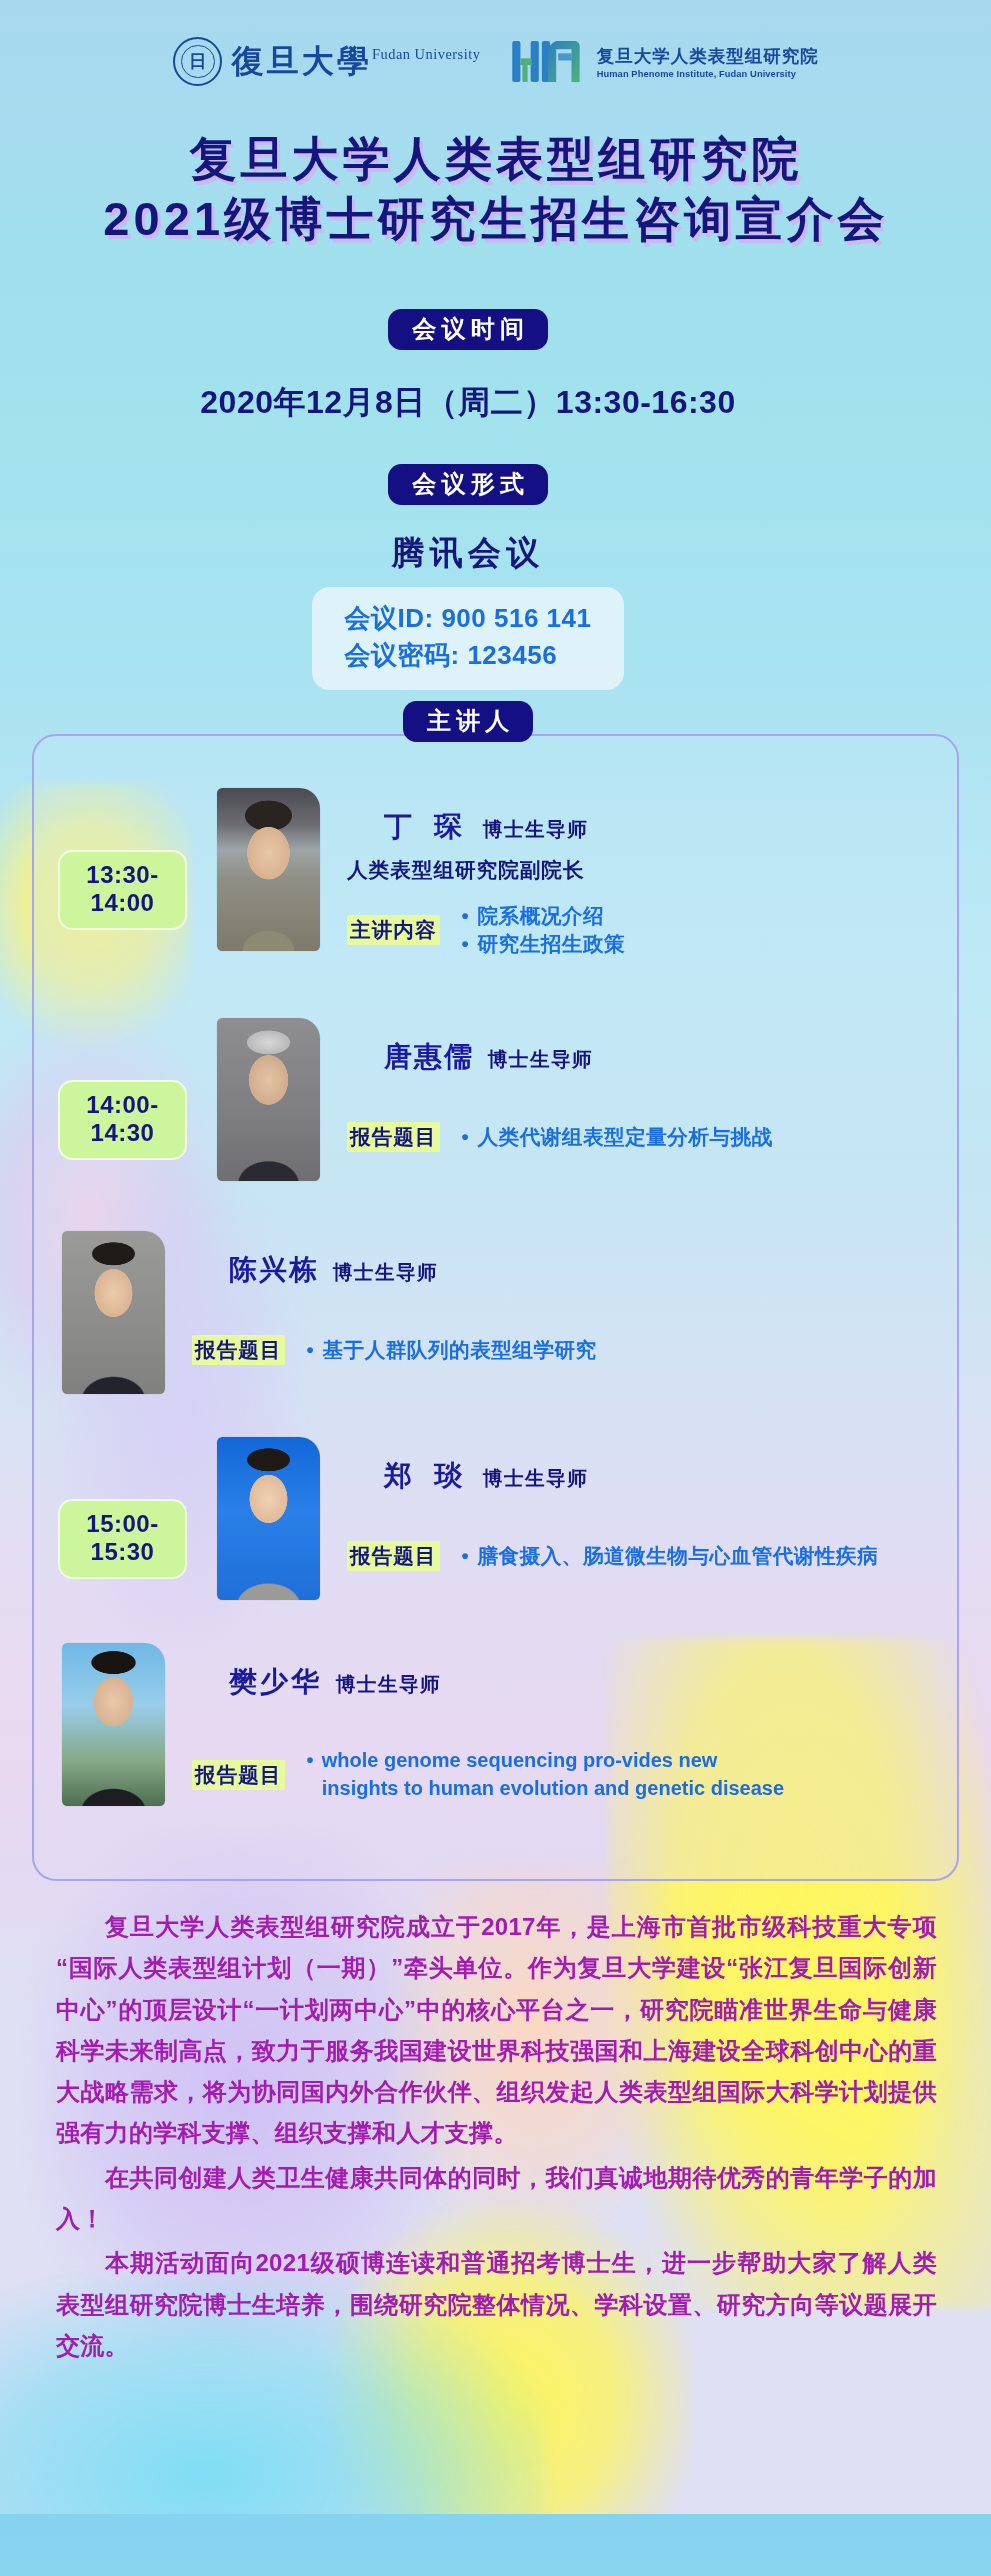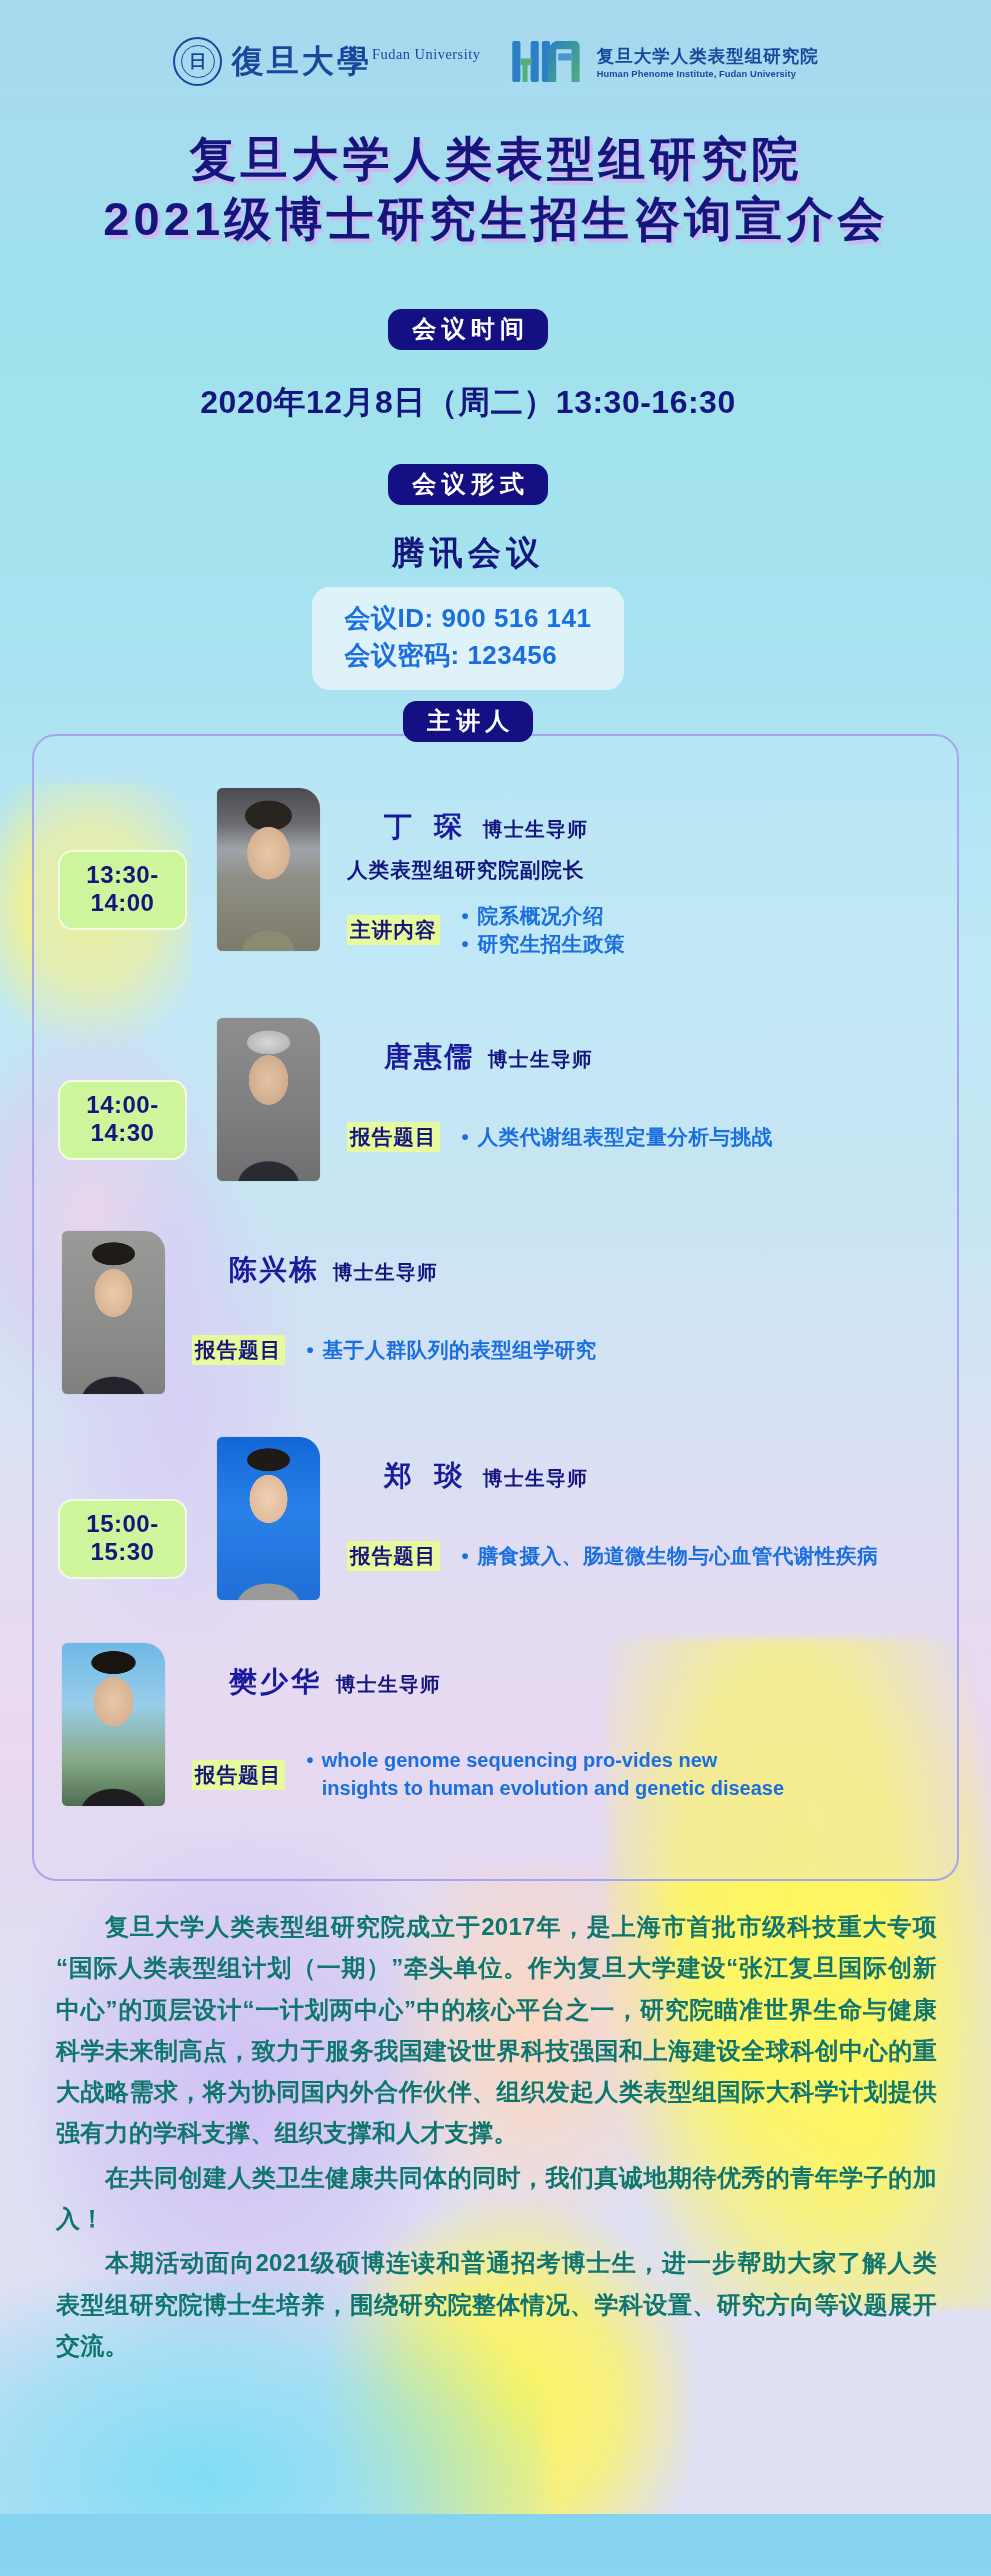--- a/index.html
+++ b/index.html
@@ -193,21 +193,21 @@
     display:flex; gap:8.2px;
   }
   .sp-topic-item .dot{ color:#1a6fe0; flex:none; }
   .sp-topic-item.en{ font-size:20px; letter-spacing:0; }
 
   
   .body-text{
     position:absolute; left:56px; top:1906px; width:881px;
   }
   .body-text p{
-    font-size:24px; font-weight:700; color:#0f766e; line-height:1.72;
+    font-size:24px; font-weight:700; color:#a21caf; line-height:1.72;
     text-align:justify; text-indent:49px; letter-spacing:0.3px;
     margin-bottom:3.1px;
   }
 </style>
 </head>
 <body>
 
 <div id="poster">
 
   <div class="bg-base"></div>

